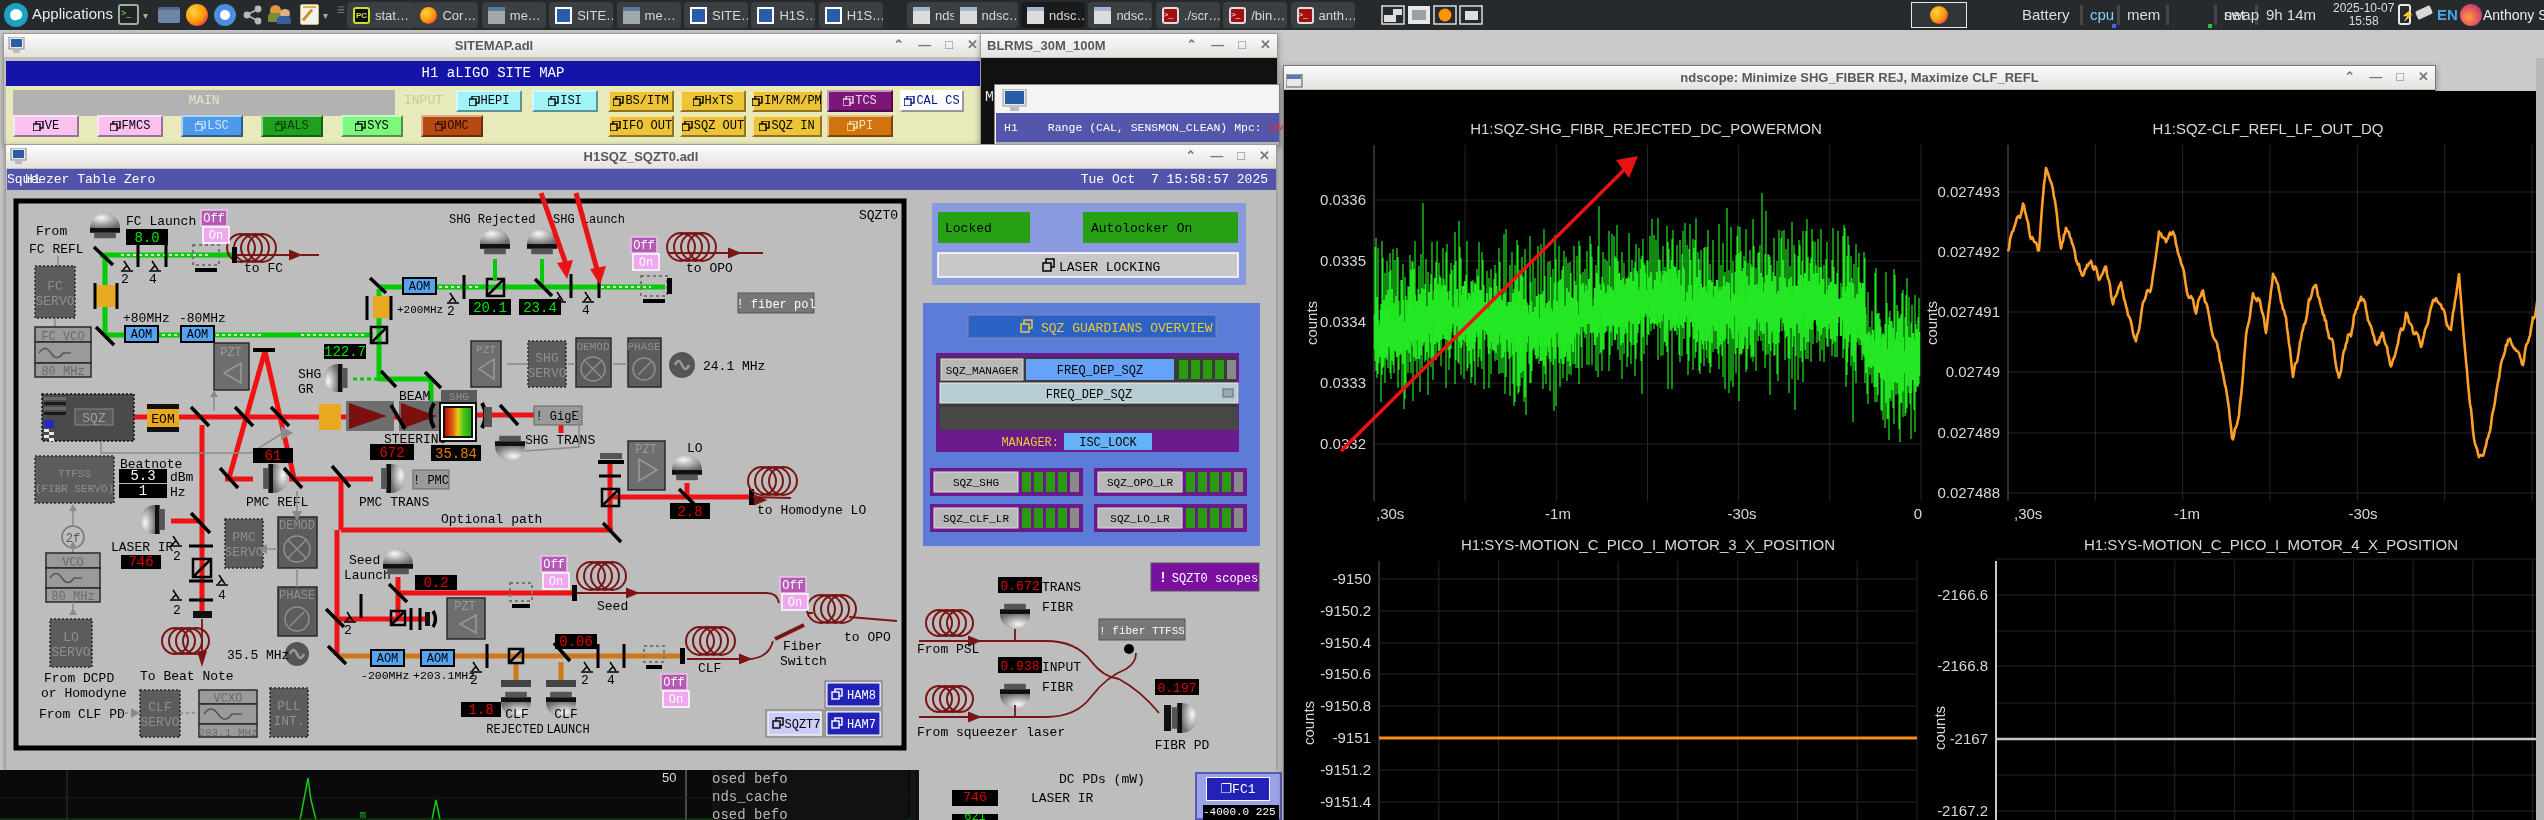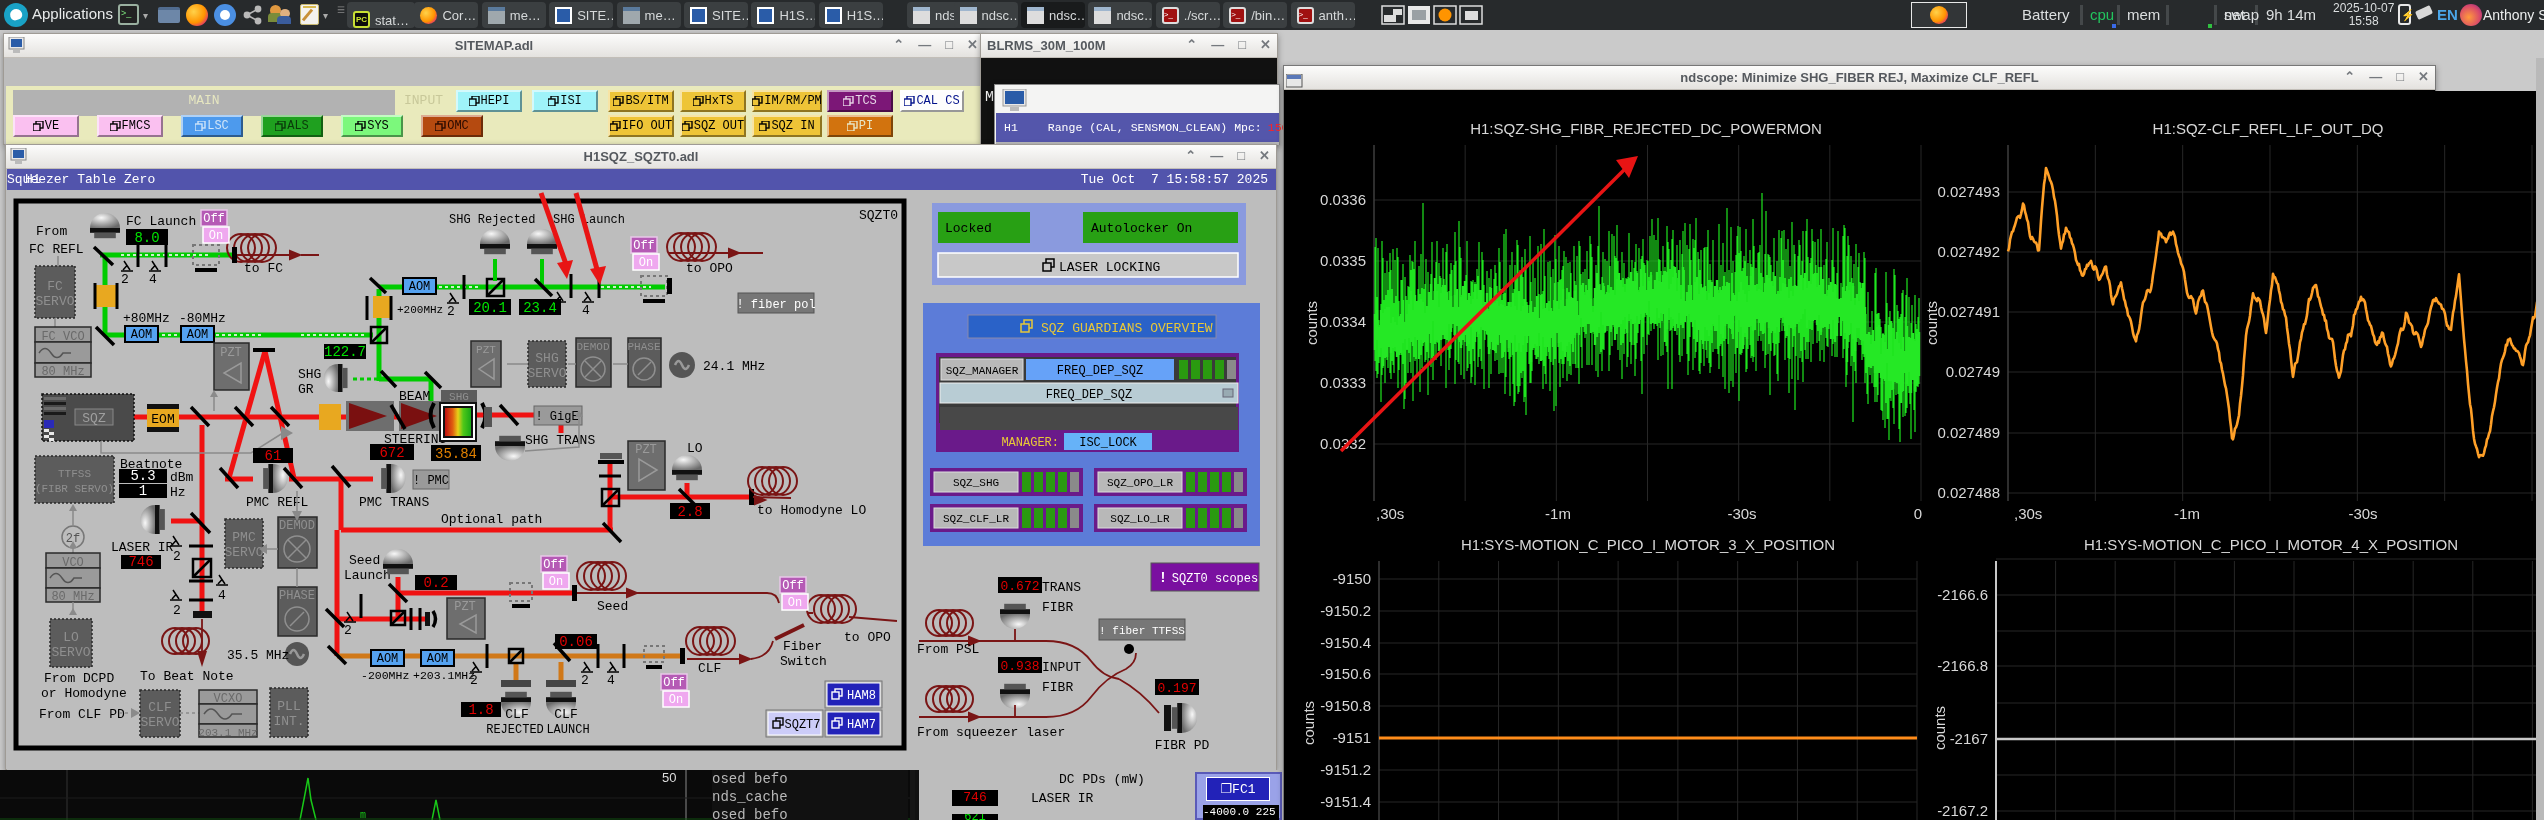--- a/index.html
+++ b/index.html
@@ -39,21 +39,21 @@
     </svg>
     <div class="abs" style="left:270px;top:5px;width:11px;height:11px;border-radius:50%;background:#e09840;"></div>
     <div class="abs" style="left:268px;top:13px;width:15px;height:9px;border-radius:4px 4px 0 0;background:#7a8c3a;"></div>
     <div class="abs" style="left:280px;top:9px;width:10px;height:9px;border-radius:50%;background:#e0b080;"></div>
     <div class="abs" style="left:277px;top:16px;width:14px;height:8px;border-radius:4px 4px 0 0;background:#3a5c9c;"></div>
     <div class="abs" style="left:300px;top:4px;width:19px;height:21px;background:#f4f2ee;border:1px solid #c8b870;border-radius:2px;"></div>
     <div class="abs" style="left:303px;top:6px;width:13px;height:2px;background:#d8b84c;"></div>
     <div class="abs" style="left:306px;top:8px;width:3px;height:14px;background:#c89038;transform:rotate(40deg);"></div>
     <div class="abs" style="left:323px;top:10px;color:#aaa;font-size:10px;">▾</div>
     <div class="abs" style="left:337px;top:8px;color:#888;font-size:9px;line-height:4px;">☰</div>
-    <div class="tbtn" style="left:347px;width:68px;background:#3b3f41;align-items:flex-end;">
+    <div class="tbtn" style="left:347px;width:68px;background:#3b3f41;">
       <span class="tico" style="background:#0c0c0c;border:2px solid #c8e034;border-radius:3px;color:#d0e830;font-size:8px;font-weight:bold;line-height:13px;text-align:center;">PC</span>
       <span>stat…</span>
     </div>
     <div class="tbtn" style="left:414.4px;width:64px;background:#3b3f41;">
       <span class="tico" style="border-radius:50%;background:radial-gradient(circle at 35% 35%,#ffd24a,#ff9400 55%,#e3336c 80%,#b5007f);"></span>
       <span>Cor…</span>
     </div>
     <div class="tbtn" style="left:481.79999999999995px;width:64px;background:#3b3f41;">
       <span class="tico" style="background:#9fa8ad;border-top:4px solid #5a7a9c;"></span>
       <span>me…</span>
@@ -126,21 +126,21 @@
       <rect x="84" y="6" width="13" height="9" fill="#ddd"></rect>
     </svg>
     <div class="abs" style="left:1911px;top:2px;width:56px;height:26px;border:1px solid #e8e8e8;background:#323537;"></div>
     <div class="abs" style="left:1930px;top:6px;width:18px;height:18px;border-radius:50%;background:radial-gradient(circle at 35% 35%,#ffd24a,#ff9400 55%,#e3336c 80%,#b5007f);"></div>
     <div class="abs" style="left:2022px;top:6px;font-size:15px;color:#dcdfe0;">Battery</div>
     <div class="abs" style="left:2080px;top:5px;width:3px;height:20px;background:#44484a;"></div>
     <div class="abs" style="left:2117px;top:5px;width:3px;height:20px;background:#44484a;"></div>
     <div class="abs" style="left:2166px;top:5px;width:3px;height:20px;background:#44484a;"></div>
     <div class="abs" style="left:2214px;top:5px;width:3px;height:20px;background:#44484a;"></div>
     <div class="abs" style="left:2255px;top:5px;width:3px;height:20px;background:#44484a;"></div>
-    <div class="abs" style="left:2090px;top:6px;font-size:15px;color:#22c55e;">cpu</div>
+    <div class="abs" style="left:2090px;top:6px;font-size:15px;color:#7dd3fc;">cpu</div>
     <div class="abs" style="left:2112px;top:24px;width:4px;height:4px;background:#3a6ae8;"></div>
     <div class="abs" style="left:2127px;top:6px;font-size:15px;color:#dcdfe0;">mem</div>
     <div class="abs" style="left:2176px;top:6px;font-size:15px;color:#dcdfe0;margin-left:48px;">swap</div>
     <div class="abs" style="left:2208px;top:24px;width:4px;height:4px;background:#30c040;"></div>
     <div class="abs" style="left:2224px;top:6px;font-size:15px;color:#dcdfe0;">net</div>
     <div class="abs" style="left:2266px;top:6px;font-size:15px;color:#dcdfe0;">9h 14m</div>
     <div class="abs" style="left:2333px;top:2px;font-size:12px;color:#dcdfe0;text-align:center;line-height:13px;">2025-10-07<br>15:58</div>
     <div class="abs" style="left:2398px;top:4px;width:13px;height:21px;border:2px solid #e8e8e8;border-radius:3px;"></div>
     <div class="abs" style="left:2401px;top:9px;color:#e8e8e8;font-size:11px;">⚡</div>
     <div class="abs" style="left:2416px;top:8px;width:16px;height:9px;background:#d8d8d8;border-radius:2px;transform:rotate(-25deg);"></div>
@@ -148,20 +148,21 @@
     <div class="abs" style="left:2460px;top:4px;width:22px;height:22px;border-radius:50%;background:radial-gradient(circle at 40% 60%,#ff9a3c,#d8486a 60%,#7a2a8a);"></div>
     <div class="abs" style="left:2483px;top:7px;font-size:14px;color:#eceeee;white-space:nowrap;">Anthony Sanch</div>
   </div>
 <div class="win" style="left:3px;top:33px;width:982px;height:112px;">
     <div class="tb">SITEMAP.adl<span class="wbtns"><span style="margin-right:14px;">⌃</span><span style="margin-right:14px;">—</span><span style="margin-right:14px;">□</span><span>✕</span></span></div>
     <svg class="tbi" width="18" height="17">
       <rect x="1" y="0" width="15" height="12" fill="#e8e8e8" stroke="#888"></rect>
       <rect x="3" y="2" width="11" height="8" fill="#2a5ca8"></rect>
       <rect x="5" y="13" width="7" height="3" fill="#bbb"></rect>
     </svg>
+    <div class="abs mono" style="left:2px;top:27px;width:974px;height:25px;background:#1414a8;color:#fff;font-size:14px;text-align:center;line-height:25px;">H1 aLIGO SITE MAP</div>
     <div class="abs" style="left:2px;top:52px;width:974px;height:58px;background:#e9eabc;"></div>
     <div class="abs mono" style="left:9px;top:56px;width:382px;height:26px;background:#b2b2b2;color:#e6e6c0;font-size:13px;text-align:center;line-height:21px;">MAIN</div>
     <div class="abs mono" style="left:400px;top:56px;color:#c8c89a;font-size:13px;line-height:21px;">INPUT</div>
     <div class="abs mono" style="left:452px;top:56px;width:66px;height:22px;background:#9ff3f9;color:#000;font-size:12px;display:flex;align-items:center;justify-content:center;white-space:nowrap;border-top:2px solid rgba(255,255,255,.55);border-left:2px solid rgba(255,255,255,.55);border-bottom:2px solid rgba(0,0,0,.4);border-right:2px solid rgba(0,0,0,.4);"><svg width="11" height="10" style="margin-right:1px;flex:0 0 auto;">
         <rect x="3" y="0" width="7" height="7" fill="none" stroke="#000" stroke-width="1.4"></rect>
         <rect x="0" y="3" width="7" height="7" fill="#9ff3f9" stroke="#000" stroke-width="1.4"></rect>
       </svg>HEPI</div>
     <div class="abs mono" style="left:528px;top:56px;width:66px;height:22px;background:#9ff3f9;color:#000;font-size:12px;display:flex;align-items:center;justify-content:center;white-space:nowrap;border-top:2px solid rgba(255,255,255,.55);border-left:2px solid rgba(255,255,255,.55);border-bottom:2px solid rgba(0,0,0,.4);border-right:2px solid rgba(0,0,0,.4);"><svg width="11" height="10" style="margin-right:1px;flex:0 0 auto;">
         <rect x="3" y="0" width="7" height="7" fill="none" stroke="#000" stroke-width="1.4"></rect>
         <rect x="0" y="3" width="7" height="7" fill="#9ff3f9" stroke="#000" stroke-width="1.4"></rect>

